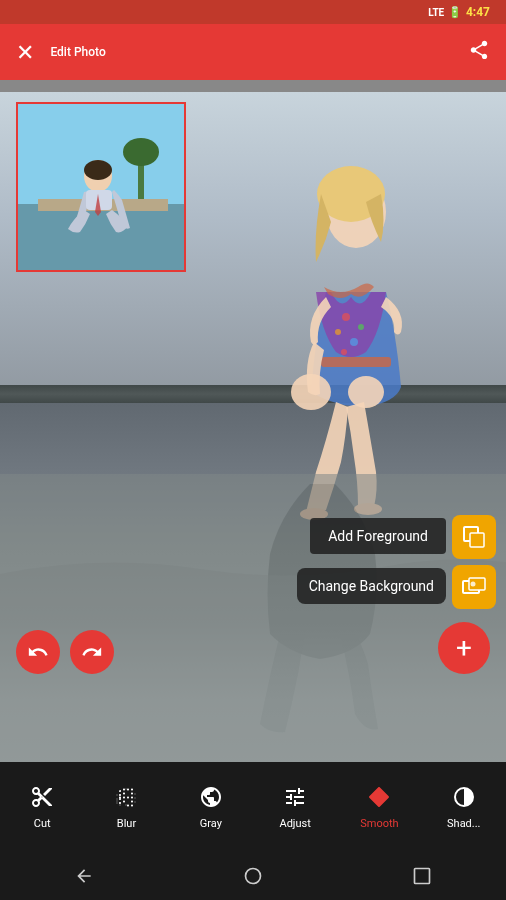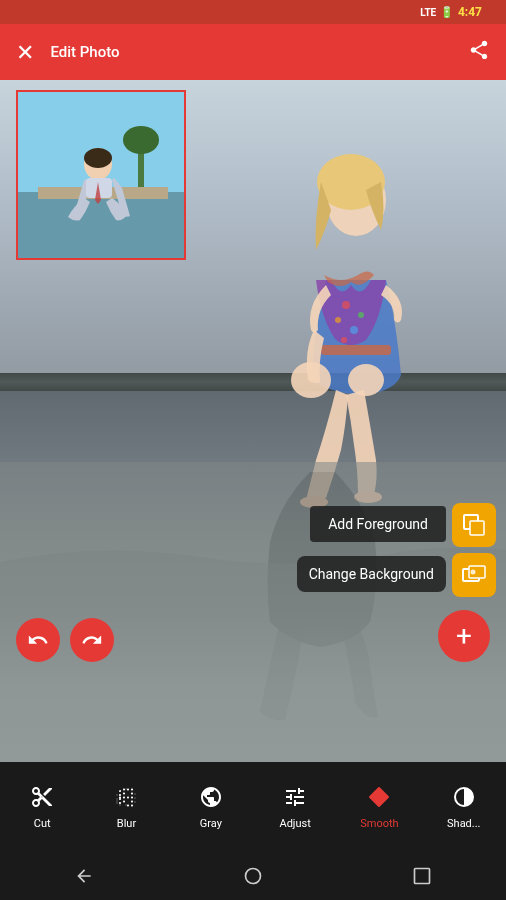--- a/index.html
+++ b/index.html
@@ -13,21 +13,21 @@
     }
 
     
     #status-bar {
       width: 506px;
       height: 24px;
       background: #c0392b;
       display: flex;
       align-items: center;
       justify-content: flex-end;
-      padding: 0 24px;
+      padding: 0 16px;
     }
     #status-bar span {
       color: white;
       font-size: 11px;
       font-weight: bold;
     }
     .status-icons {
       display: flex;
       align-items: center;
       gap: 4px;
@@ -48,35 +48,36 @@
       align-items: center;
       gap: 16px;
     }
     #top-bar .close-btn {
       color: white;
       font-size: 22px;
       cursor: pointer;
     }
     #top-bar .title {
       color: white;
-      font-size: 15px;
+      font-size: 12px;
       font-weight: 500;
     }
     #top-bar .share-btn {
       color: white;
       font-size: 20px;
       cursor: pointer;
     }
 
     
     #canvas-area {
       width: 506px;
       height: 730px;
       position: relative;
       overflow: hidden;
+      margin-top: 12px;
     }
 
     
     .sky-area {
       position: absolute;
       top: 0;
       left: 0;
       width: 100%;
       height: 45%;
       background: linear-gradient(180deg, #c8d4dc 0%, #b0bcc8 40%, #9098a0 100%);

